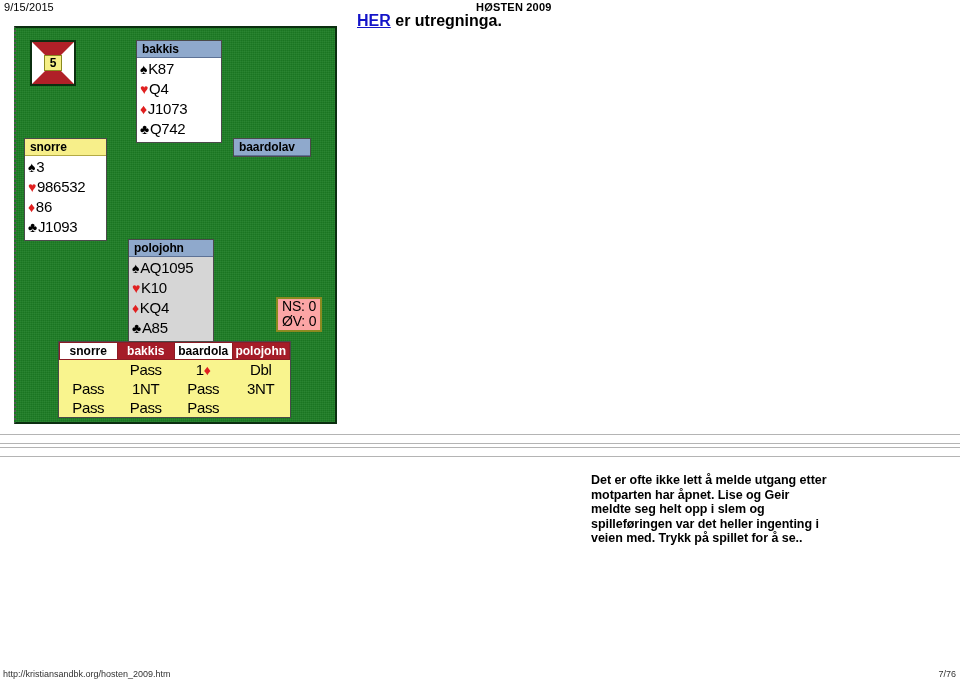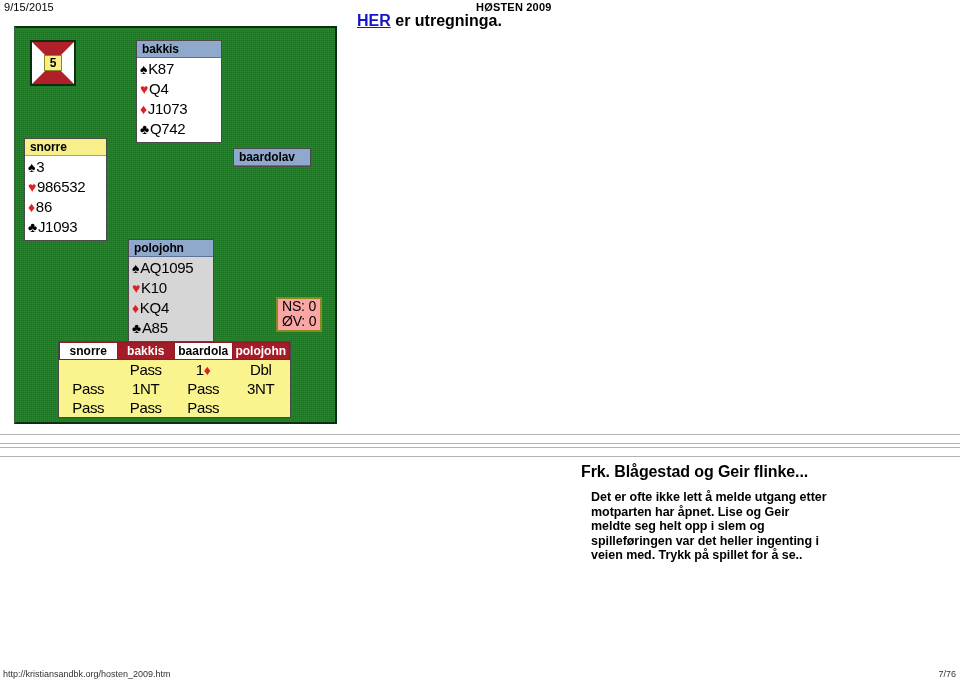--- a/index.html
+++ b/index.html
@@ -113,21 +113,21 @@
   .pip { font-size: 14px; padding-right: 1px; }
   .pip.red { color: #e02020; }
   .pip.black { color: #000000; }
   .card-hi {
     background: #ffee55;
     outline: 1px solid #a89a20;
   }
 
   #hand-north { left: 120px; top: 12px; width: 86px; }
   #hand-west  { left: 8px;  top: 110px; width: 83px; }
-  #hand-east  { left: 217px; top: 110px; width: 78px; margin-top: 10px; }
+  #hand-east  { left: 217px; top: 110px; width: 78px; }
   #hand-south { left: 112px; top: 211px; width: 86px; }
 
   
   .scorebox {
     position: absolute; left: 260px; top: 269px;
     background: #fca5a5;
     border: 2px solid #8a8a20;
     padding: 0px 4px 1px 4px;
     font-size: 14px; font-weight: normal; color: #000;
     line-height: 15px; letter-spacing: -0.2px;
@@ -286,20 +286,19 @@
       </table>
     </div>
   </div>
 
   <div class="hr a"></div>
   <div class="hr b"></div>
   <div class="hr c"></div>
   <div class="hr d"></div>
 
   <div class="article">
-    <h2>Frk. Blågestad og Geir flinke...</h2>
     <p>Det er ofte ikke lett å melde utgang etter motparten har åpnet. Lise og Geir meldte seg helt opp i slem og spilleføringen var det heller ingenting i veien med. Trykk på spillet for å se..</p>
   </div>
 
   <div class="footer-left">http://kristiansandbk.org/hosten_2009.htm</div>
   <div class="footer-right">7/76</div>
 
 </div>
 
 </body></html>

